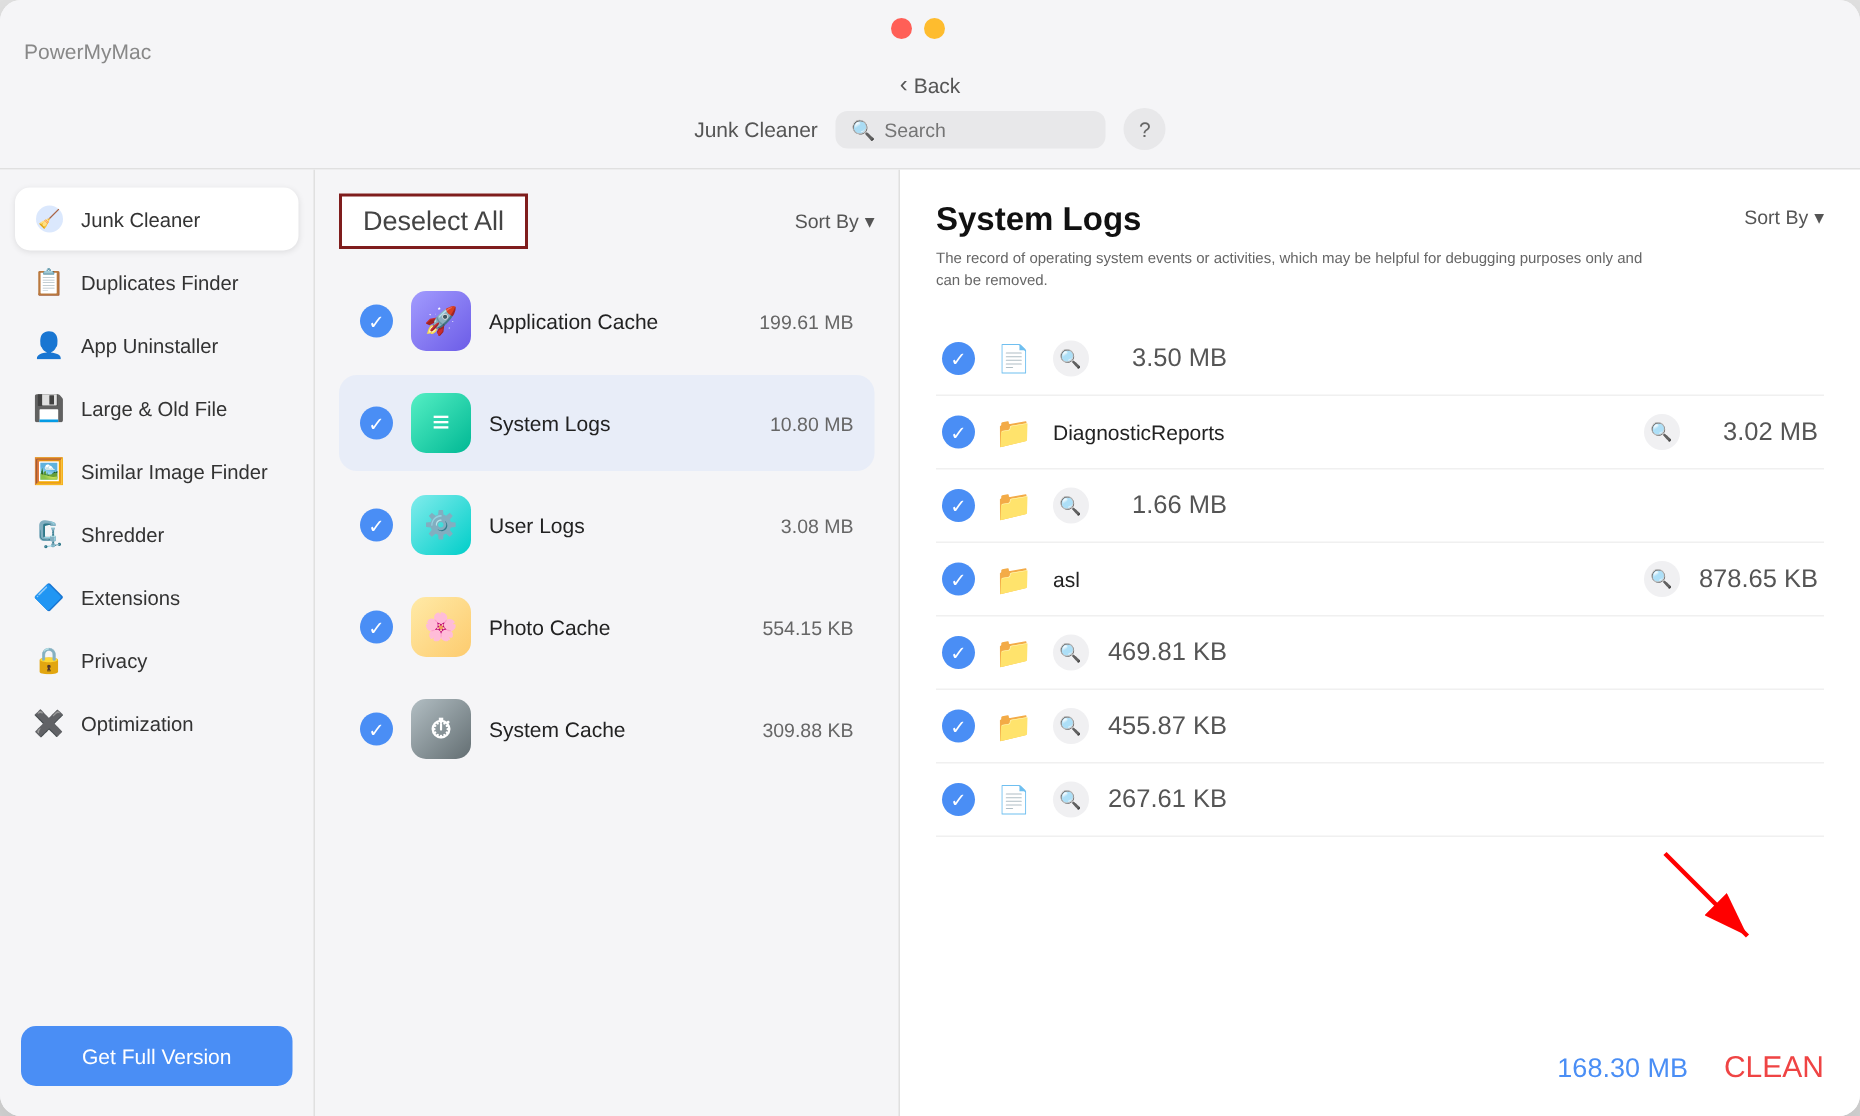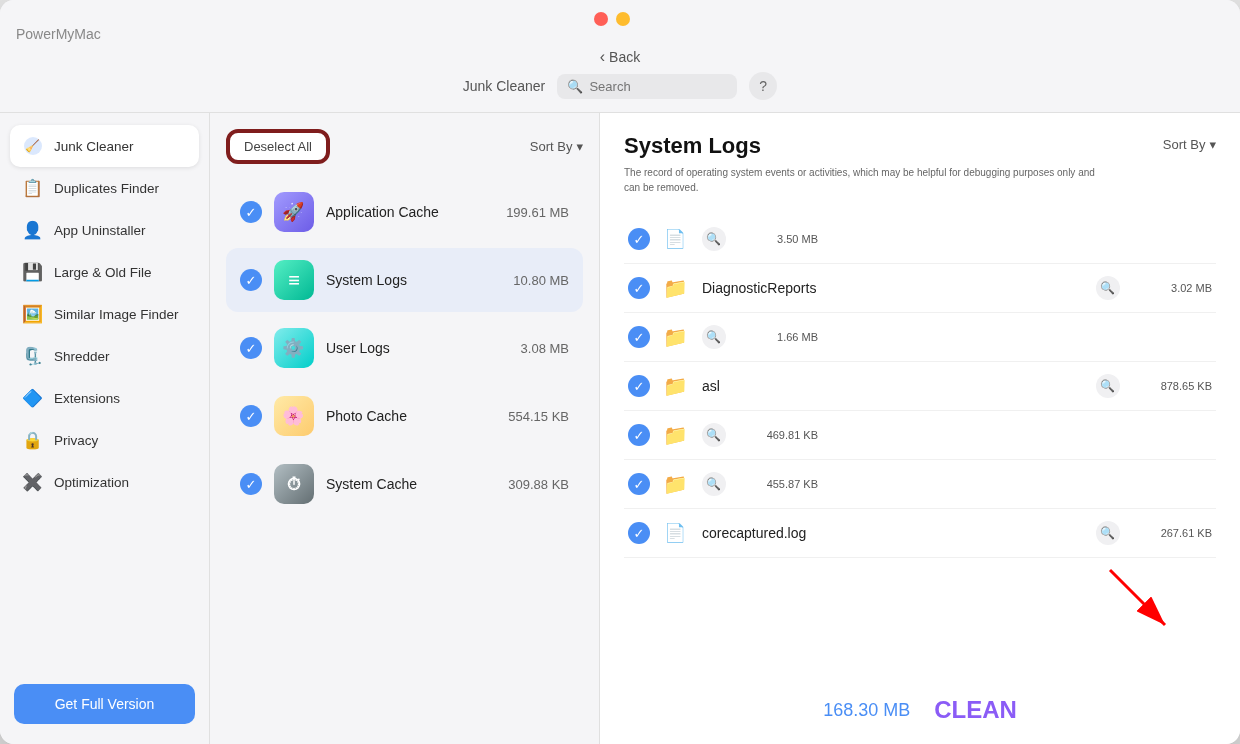--- a/index.html
+++ b/index.html
@@ -153,24 +153,24 @@
       border-right: 1px solid #e0e0e0;
     }
     .panel-toolbar {
       display: flex;
       align-items: center;
       justify-content: space-between;
       margin-bottom: 16px;
     }
     .deselect-btn {
       background: white;
-      border: 4px solid #7f1d1d;
-      border-radius: 12px;
+      border: 2px solid #7f1d1d;
+      border-radius: 0;
       padding: 6px 14px;
-      font-size: 13px;
+      font-size: 18px;
       cursor: pointer;
       color: #444;
     }
     .sort-by {
       display: flex;
       align-items: center;
       gap: 4px;
       font-size: 13px;
       color: #555;
       cursor: pointer;
@@ -306,41 +306,41 @@
       background: #f0f0f2;
       border-radius: 50%;
       display: flex;
       align-items: center;
       justify-content: center;
       font-size: 12px;
       color: #888;
       cursor: pointer;
     }
     .file-size {
-      font-size: 11px;
+      font-size: 17px;
       color: #555;
       text-align: right;
       min-width: 80px;
     }
     .right-footer {
       display: flex;
       align-items: center;
-      justify-content: center;
+      justify-content: flex-end;
       padding-top: 16px;
       gap: 24px;
     }
     .total-size {
       font-size: 18px;
       color: #4a8ef5;
       font-weight: 500;
     }
     .clean-btn {
-      font-size: 24px;
-      color: #8b5cf6;
-      font-weight: 700;
+      font-size: 20px;
+      color: #ef4444;
+      font-weight: 400;
       background: none;
       border: none;
       cursor: pointer;
     }
     
     .file-list::-webkit-scrollbar { width: 6px; }
     .file-list::-webkit-scrollbar-track { background: transparent; }
     .file-list::-webkit-scrollbar-thumb { background: #ccc; border-radius: 3px; }
     
     .arrow-overlay {
@@ -576,21 +576,20 @@
               <span style="font-size:20px; color:#5bc0f8;">📁</span>
             </div>
       <div class="file-search">🔍</div>
       <div class="file-size">455.87 KB</div>
     </div>
           <div class="file-item">
       <div class="file-checkbox">✓</div>
       <div class="file-icon">
               <span style="font-size:18px; color:#aaa;">📄</span>
             </div>
-      <div class="file-name">corecaptured.log</div>
       <div class="file-search">🔍</div>
       <div class="file-size">267.61 KB</div>
     </div>
         </div>
 
       <div class="arrow-overlay">
         <svg width="80" height="80" viewBox="0 0 80 80">
           <line x1="10" y1="10" x2="65" y2="65" stroke="red" stroke-width="3" marker-end="url(#arrowhead)"></line>
           <defs>
             <marker id="arrowhead" markerWidth="10" markerHeight="7" refX="10" refY="3.5" orient="auto">

